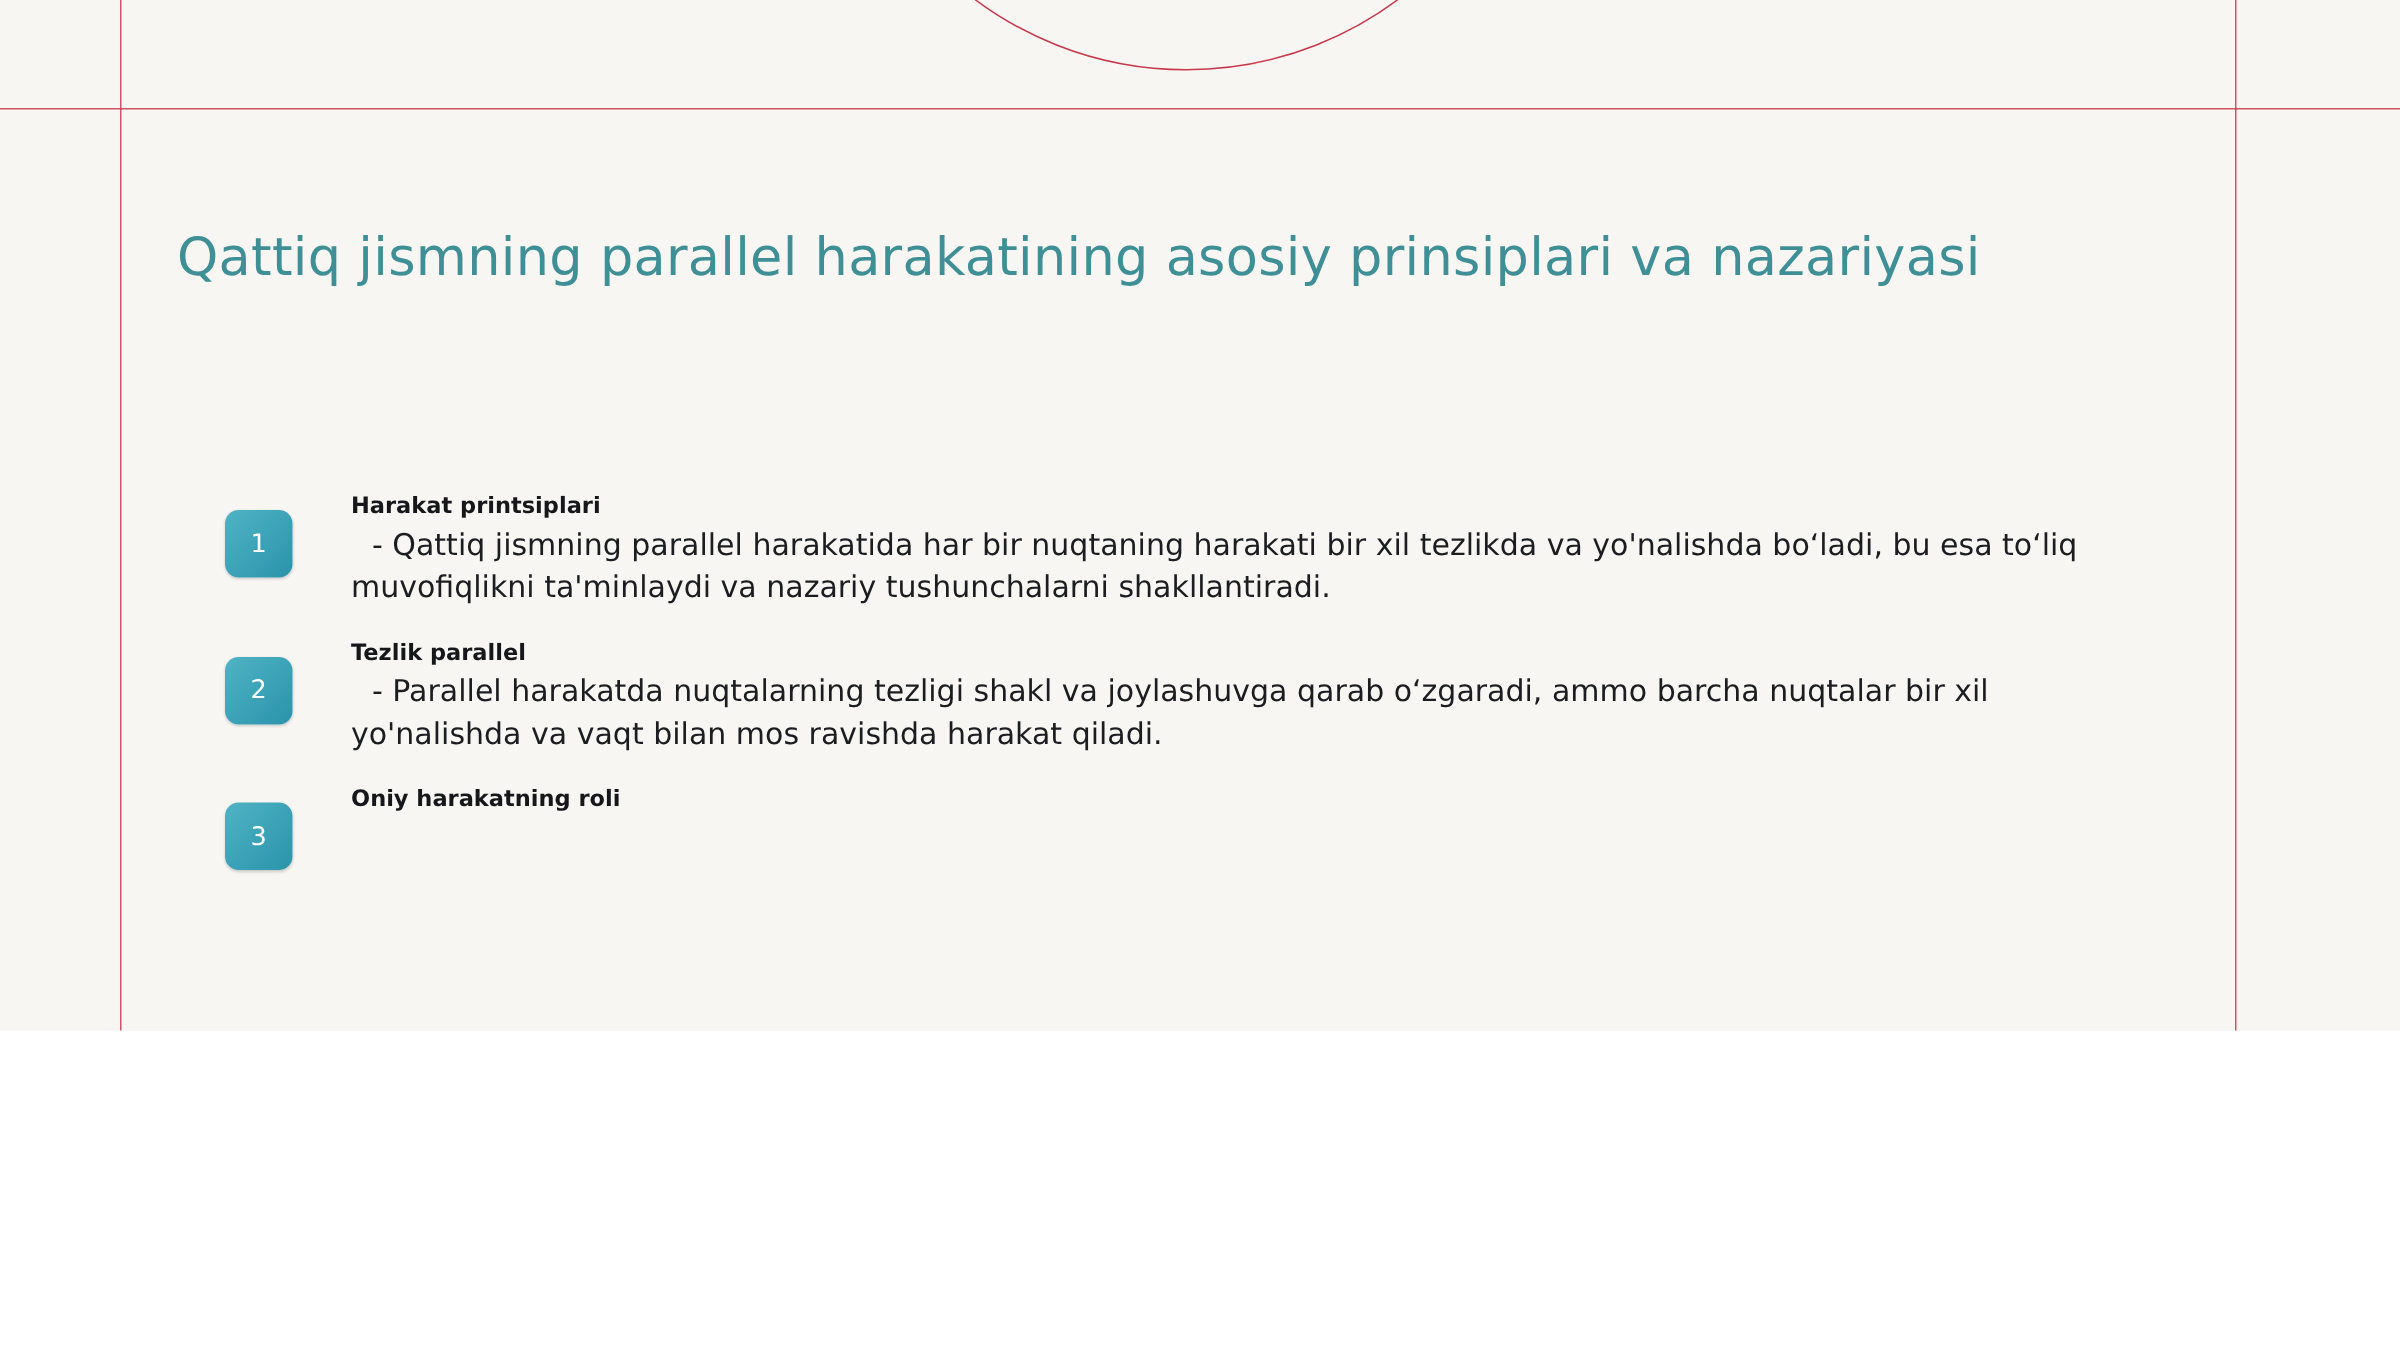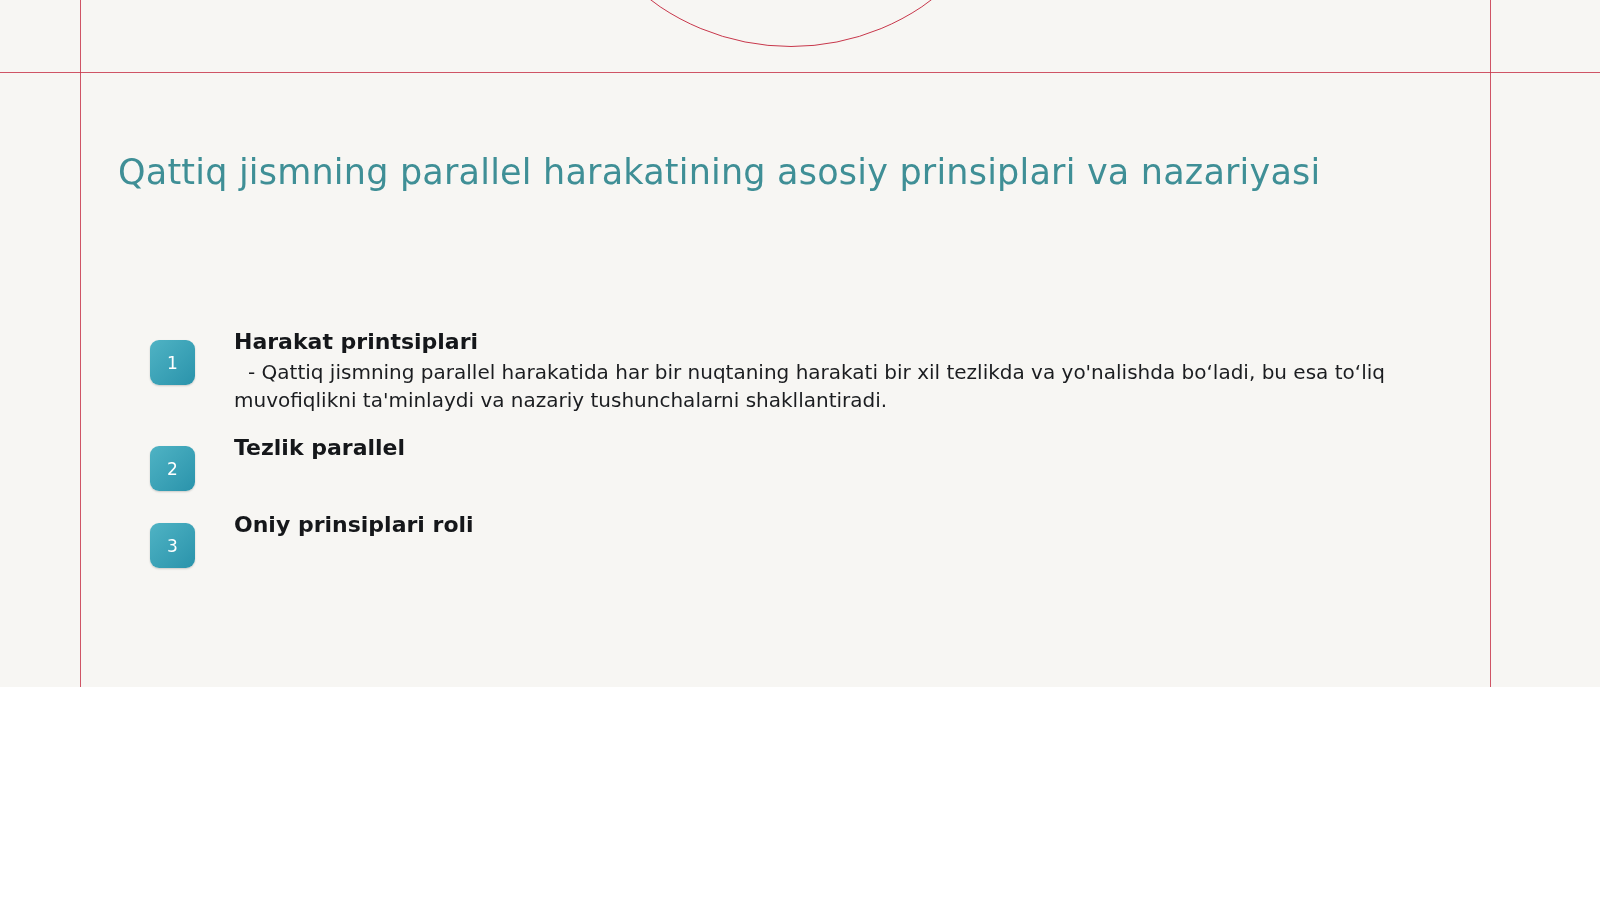--- a/index.html
+++ b/index.html
@@ -111,21 +111,21 @@
     justify-content: center;
     margin-top: 10px;
     font-family: "DejaVu Sans", sans-serif;
   }
   .item-body {
     margin-left: 84px;
     margin-top: -2px;
     width: 1160px;
   }
   .item-title {
-    font-size: 22px;
+    font-size: 15px;
     font-weight: bold;
     color: #15171a;
     line-height: 1.25;
     font-family: "DejaVu Sans", sans-serif;
   }
   .item-desc {
     font-size: 20px;
     font-weight: 400;
     color: #1b1d20;
     line-height: 1.42;
@@ -161,24 +161,25 @@
       <div class="item-body">
         <div class="item-title">Harakat printsiplari</div>
         <div class="item-desc">- Qattiq jismning parallel harakatida har bir nuqtaning harakati bir xil tezlikda va yo'nalishda bo‘ladi, bu esa to‘liq muvofiqlikni ta'minlaydi va nazariy tushunchalarni shakllantiradi.</div>
       </div>
     </div>
 
     <div class="item">
       <div class="badge">2</div>
       <div class="item-body">
         <div class="item-title">Tezlik parallel</div>
+        <div class="item-desc">- Parallel harakatda nuqtalarning tezligi shakl va joylashuvga qarab o‘zgaradi, ammo barcha nuqtalar bir xil yo'nalishda va vaqt bilan mos ravishda harakat qiladi.</div>
       </div>
     </div>
 
     <div class="item">
       <div class="badge">3</div>
       <div class="item-body">
-        <div class="item-title">Oniy prinsiplari roli</div>
+        <div class="item-title">Oniy harakatning roli</div>
       </div>
     </div>
 
   </div>
 </div>
 
 </body></html>

